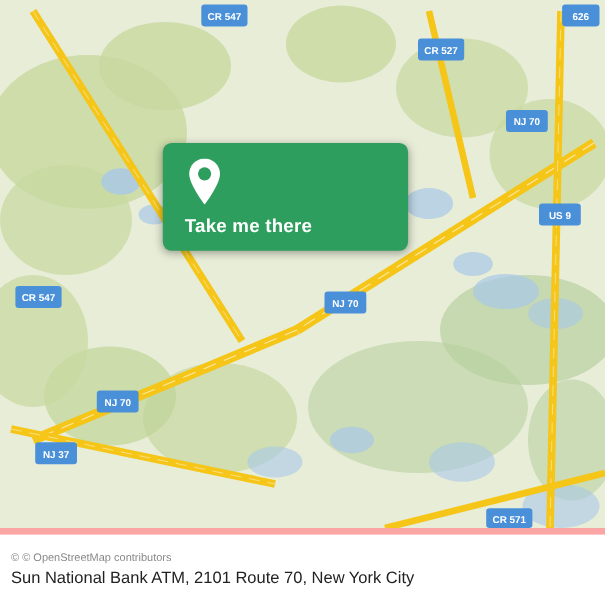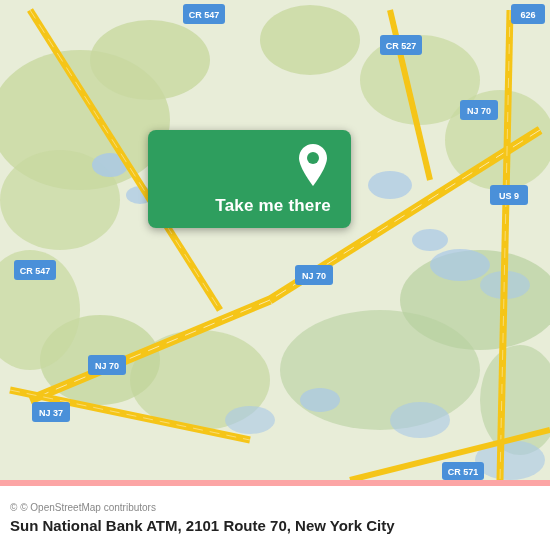--- a/index.html
+++ b/index.html
@@ -11,26 +11,26 @@
       position: relative;
       overflow: hidden;
       background-color: #84cc16;
     }
 
     
     #cta-button {
       position: absolute;
       top: 130px;
       left: 148px;
-      width: 203px;
+      width: 223px;
       background: #2e9e5e;
       border-radius: 8px;
       display: flex;
       flex-direction: column;
-      align-items: flex-end;
+      align-items: flex-start;
       padding: 14px 20px 12px;
       cursor: pointer;
       box-shadow: 0 2px 8px rgba(0,0,0,0.35);
     }
 
     #cta-button .pin-icon {
       width: 36px;
       height: 44px;
       margin-bottom: 8px;
     }
@@ -65,21 +65,21 @@
     }
 
     #info-bar .osm-attribution {
       font-size: 10px;
       color: #888;
       margin-bottom: 4px;
     }
 
     #info-bar .location-name {
       font-size: 15px;
-      font-weight: 700;
+      font-weight: 400;
       color: #222;
     }
 
     #info-bar .moovit-logo {
       display: flex;
       align-items: center;
       gap: 4px;
     }
   </style>
 </head>

